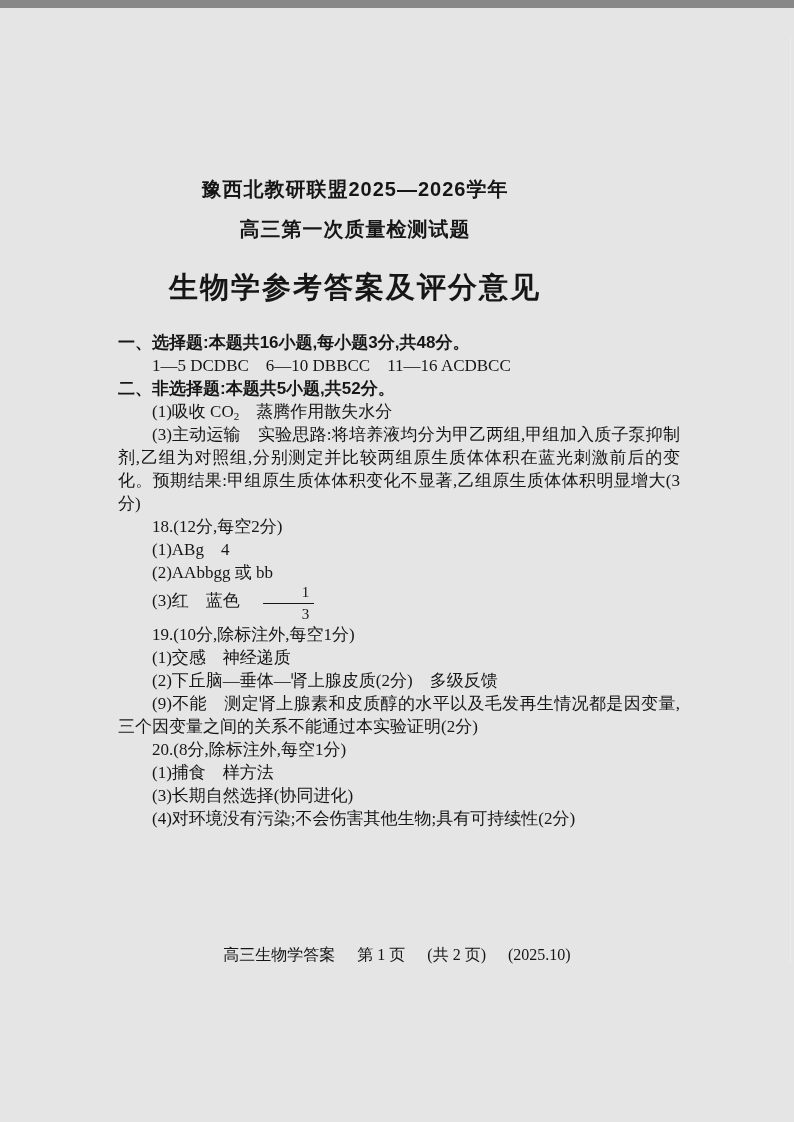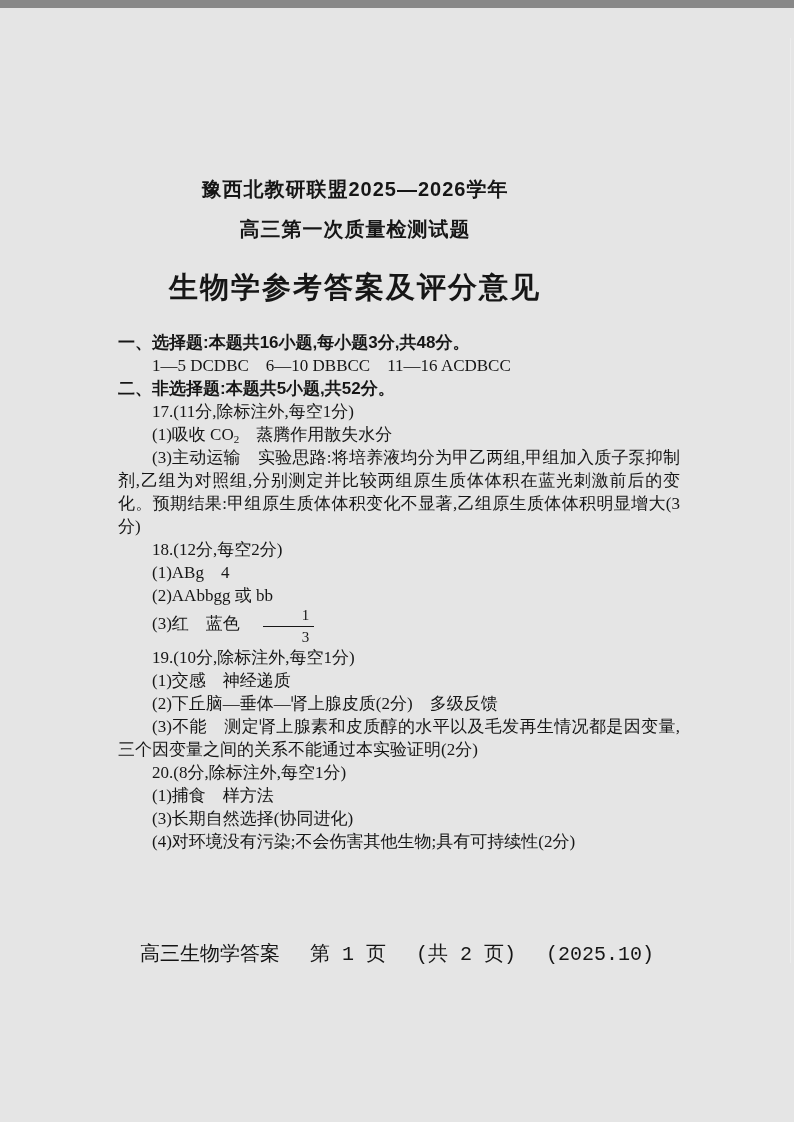--- a/index.html
+++ b/index.html
@@ -73,53 +73,51 @@
     font-size: 15px;
   }
   .fnum { display: block; padding: 1px 5px 3px; border-bottom: 1.5px solid #161616; }
   .fden { display: block; padding: 3px 5px 1px; }
   .footer {
     position: absolute;
     top: 936px;
     left: 0;
     width: 100%;
     text-align: center;
-    font-size: 20px;
+    font-size: 16px;
     line-height: 22px;
-    font-family: Liberation Mono, monospace;
   }
   .footer span { margin: 0 9px; }
 </style>
 </head>
 <body>
 
 <div class="page">
   <div class="scan-edge"></div>
 
   <div class="header">
     <div class="h-line">豫西北教研联盟2025—2026学年</div>
     <div class="h-line h-line2">高三第一次质量检测试题</div>
     <div class="main-title">生物学参考答案及评分意见</div>
   </div>
 
   <div class="body-text">
       <p class="line heading">一、选择题:本题共16小题,每小题3分,共48分。</p>
       <p class="line">1—5 DCDBC　6—10 DBBCC　11—16 ACDBCC</p>
       <p class="line heading">二、非选择题:本题共5小题,共52分。</p>
-      <p class="line">17.(11分,除标注外,每空1分)</p>
       <p class="line">(1)吸收 CO<sub>2</sub>　蒸腾作用散失水分</p>
       <p class="line">(3)主动运输　实验思路:将培养液均分为甲乙两组,甲组加入质子泵抑制剂,乙组为对照组,分别测定并比较两组原生质体体积在蓝光刺激前后的变化。预期结果:甲组原生质体体积变化不显著,乙组原生质体体积明显增大(3分)</p>
       <p class="line">18.(12分,每空2分)</p>
       <p class="line">(1)ABg　4</p>
       <p class="line">(2)AAbbgg 或 bb</p>
       <p class="line">(3)红　蓝色　<span class="frac"><span class="fnum">1</span><span class="fden">3</span></span></p>
       <p class="line">19.(10分,除标注外,每空1分)</p>
       <p class="line">(1)交感　神经递质</p>
       <p class="line">(2)下丘脑—垂体—肾上腺皮质(2分)　多级反馈</p>
-      <p class="line">(3)不能　测定肾上腺素和皮质醇的水平以及毛发再生情况都是因变量,三个因变量之间的关系不能通过本实验证明(2分)</p>
+      <p class="line">(9)不能　测定肾上腺素和皮质醇的水平以及毛发再生情况都是因变量,三个因变量之间的关系不能通过本实验证明(2分)</p>
       <p class="line">20.(8分,除标注外,每空1分)</p>
       <p class="line">(1)捕食　样方法</p>
       <p class="line">(3)长期自然选择(协同进化)</p>
       <p class="line">(4)对环境没有污染;不会伤害其他生物;具有可持续性(2分)</p>
     </div>
 
   <div class="footer">
     <span>高三生物学答案</span>
     <span>第 1 页</span>
     <span>(共 2 页)</span>

